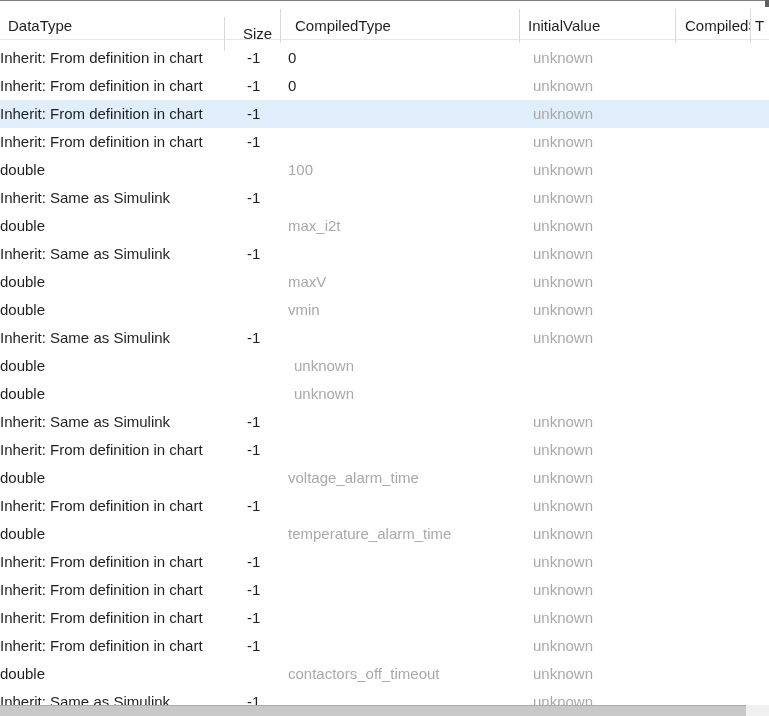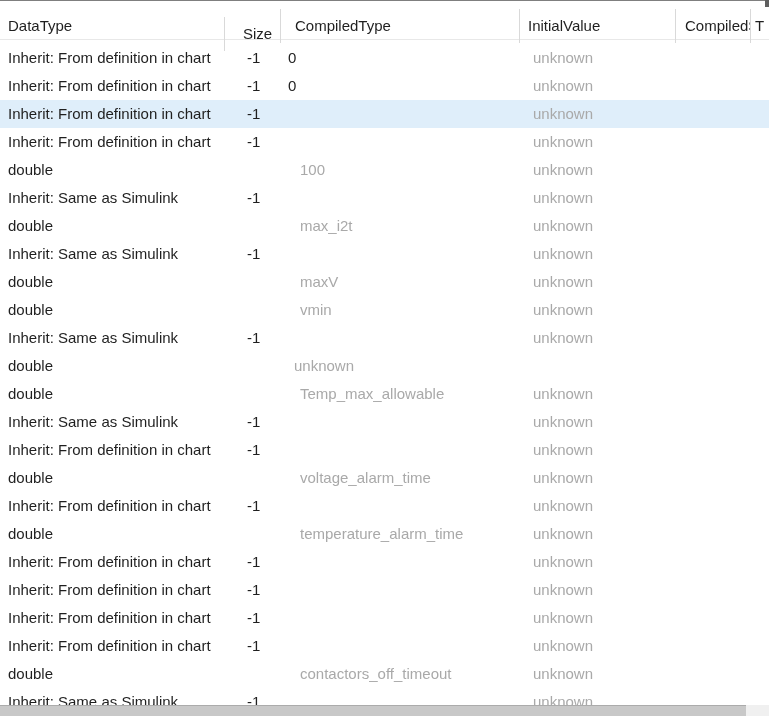--- a/index.html
+++ b/index.html
@@ -61,27 +61,27 @@
   }
   .row.selected {
     background: var(--selection_bg, #dfeefa);
   }
   .row .cell {
     height: 28px;
     line-height: 28px;
     white-space: nowrap;
     overflow: hidden;
   }
-  .c-datatype { padding-left: 8px; }
+  .c-datatype { }
   .c-size     { padding-left: 23px; }
   .c-initial  { padding-left: 8px; }
   .c-ctype    { padding-left: 14px; color: var(--text_gray, #a9a9a9); }
   .c-csize    { padding-left: 9px; }
   .c-t        { padding-left: 4px; }
-  .c-initial.gray { color: var(--text_gray, #a9a9a9); margin-left: 12px; }
+  .c-initial.gray { color: var(--text_gray, #a9a9a9); }
   
   .hscrollbar {
     position: absolute;
     left: 0;
     bottom: 0;
     width: 769px;
     height: 11px;
     background: var(--scroll_track, #f0f0f0);
   }
   .hscrollbar .thumb {
@@ -221,21 +221,20 @@
       <div class="cell c-datatype">double</div>
       <div class="cell c-size"></div>
       <div class="cell c-ctype">unknown</div>
       <div class="cell c-csize"></div>
       <div class="cell c-t"></div>
     </div>
 
     <div class="row grid-row">
       <div class="cell c-datatype">double</div>
       <div class="cell c-size"></div>
-      <div class="cell c-initial gray">Temp_max_allowable</div>
       <div class="cell c-ctype">unknown</div>
       <div class="cell c-csize"></div>
       <div class="cell c-t"></div>
     </div>
 
     <div class="row grid-row">
       <div class="cell c-datatype">Inherit: Same as Simulink</div>
       <div class="cell c-size">-1</div>
       <div class="cell c-initial"></div>
       <div class="cell c-ctype">unknown</div>

